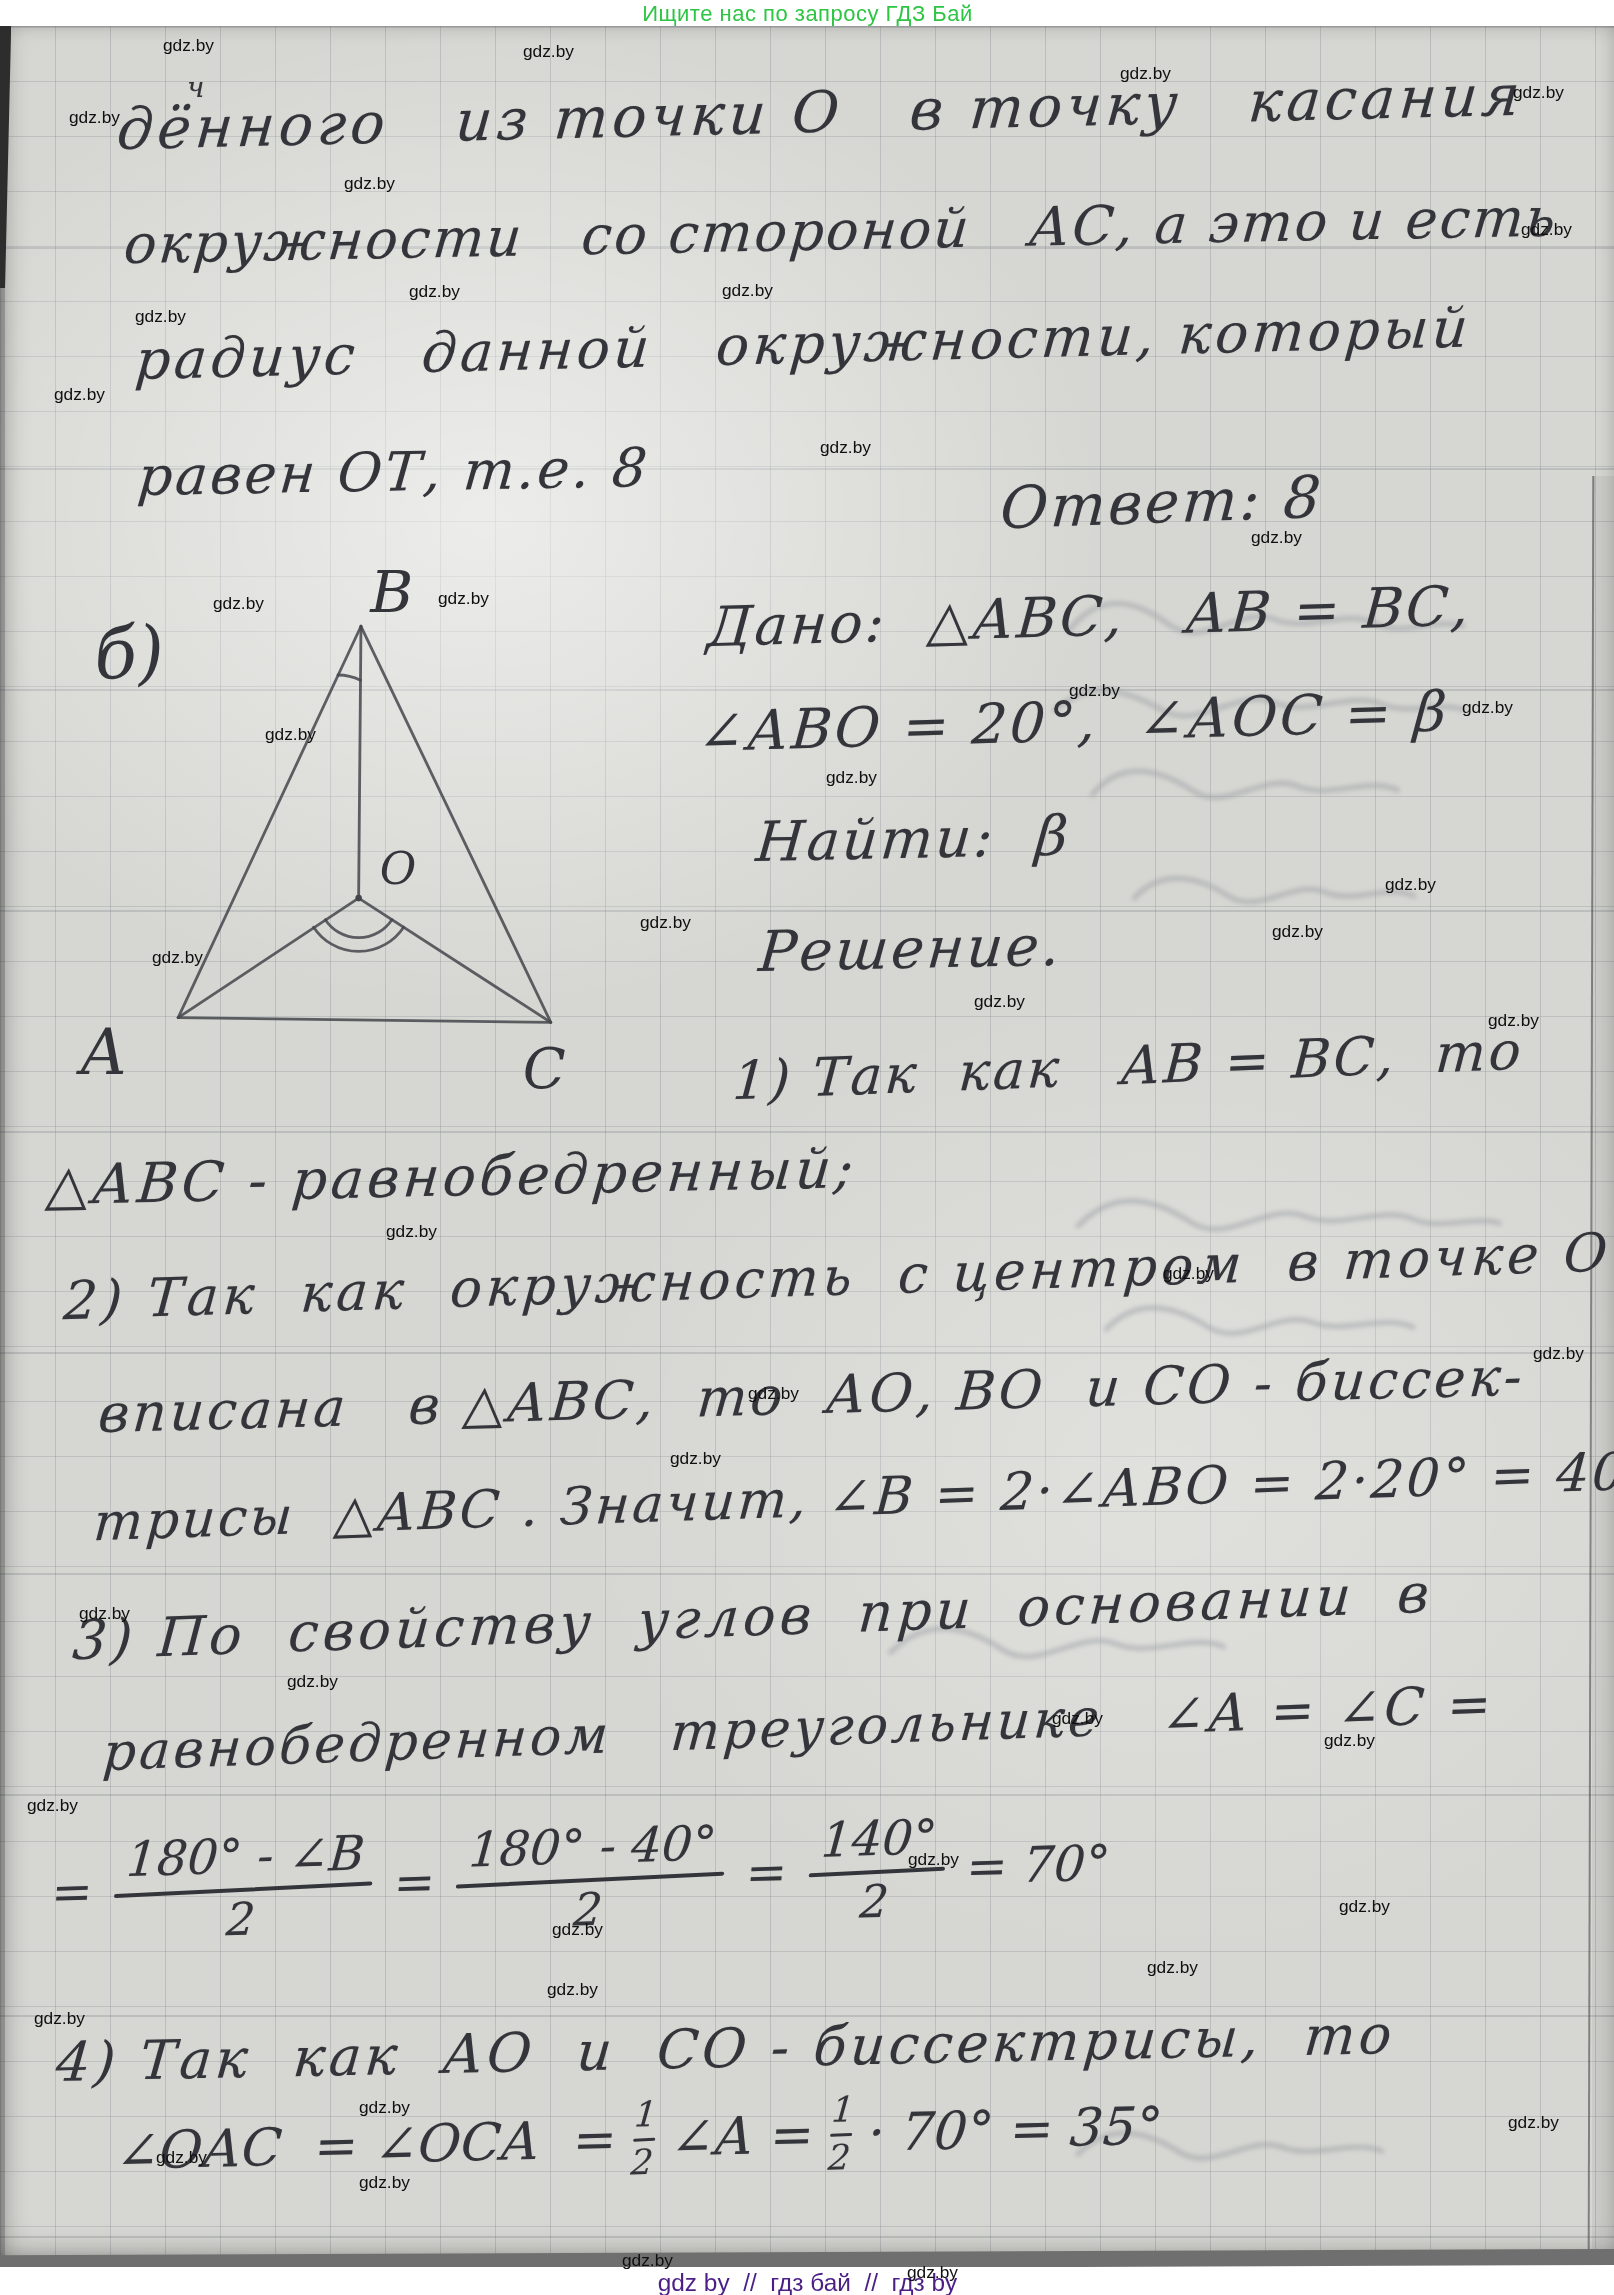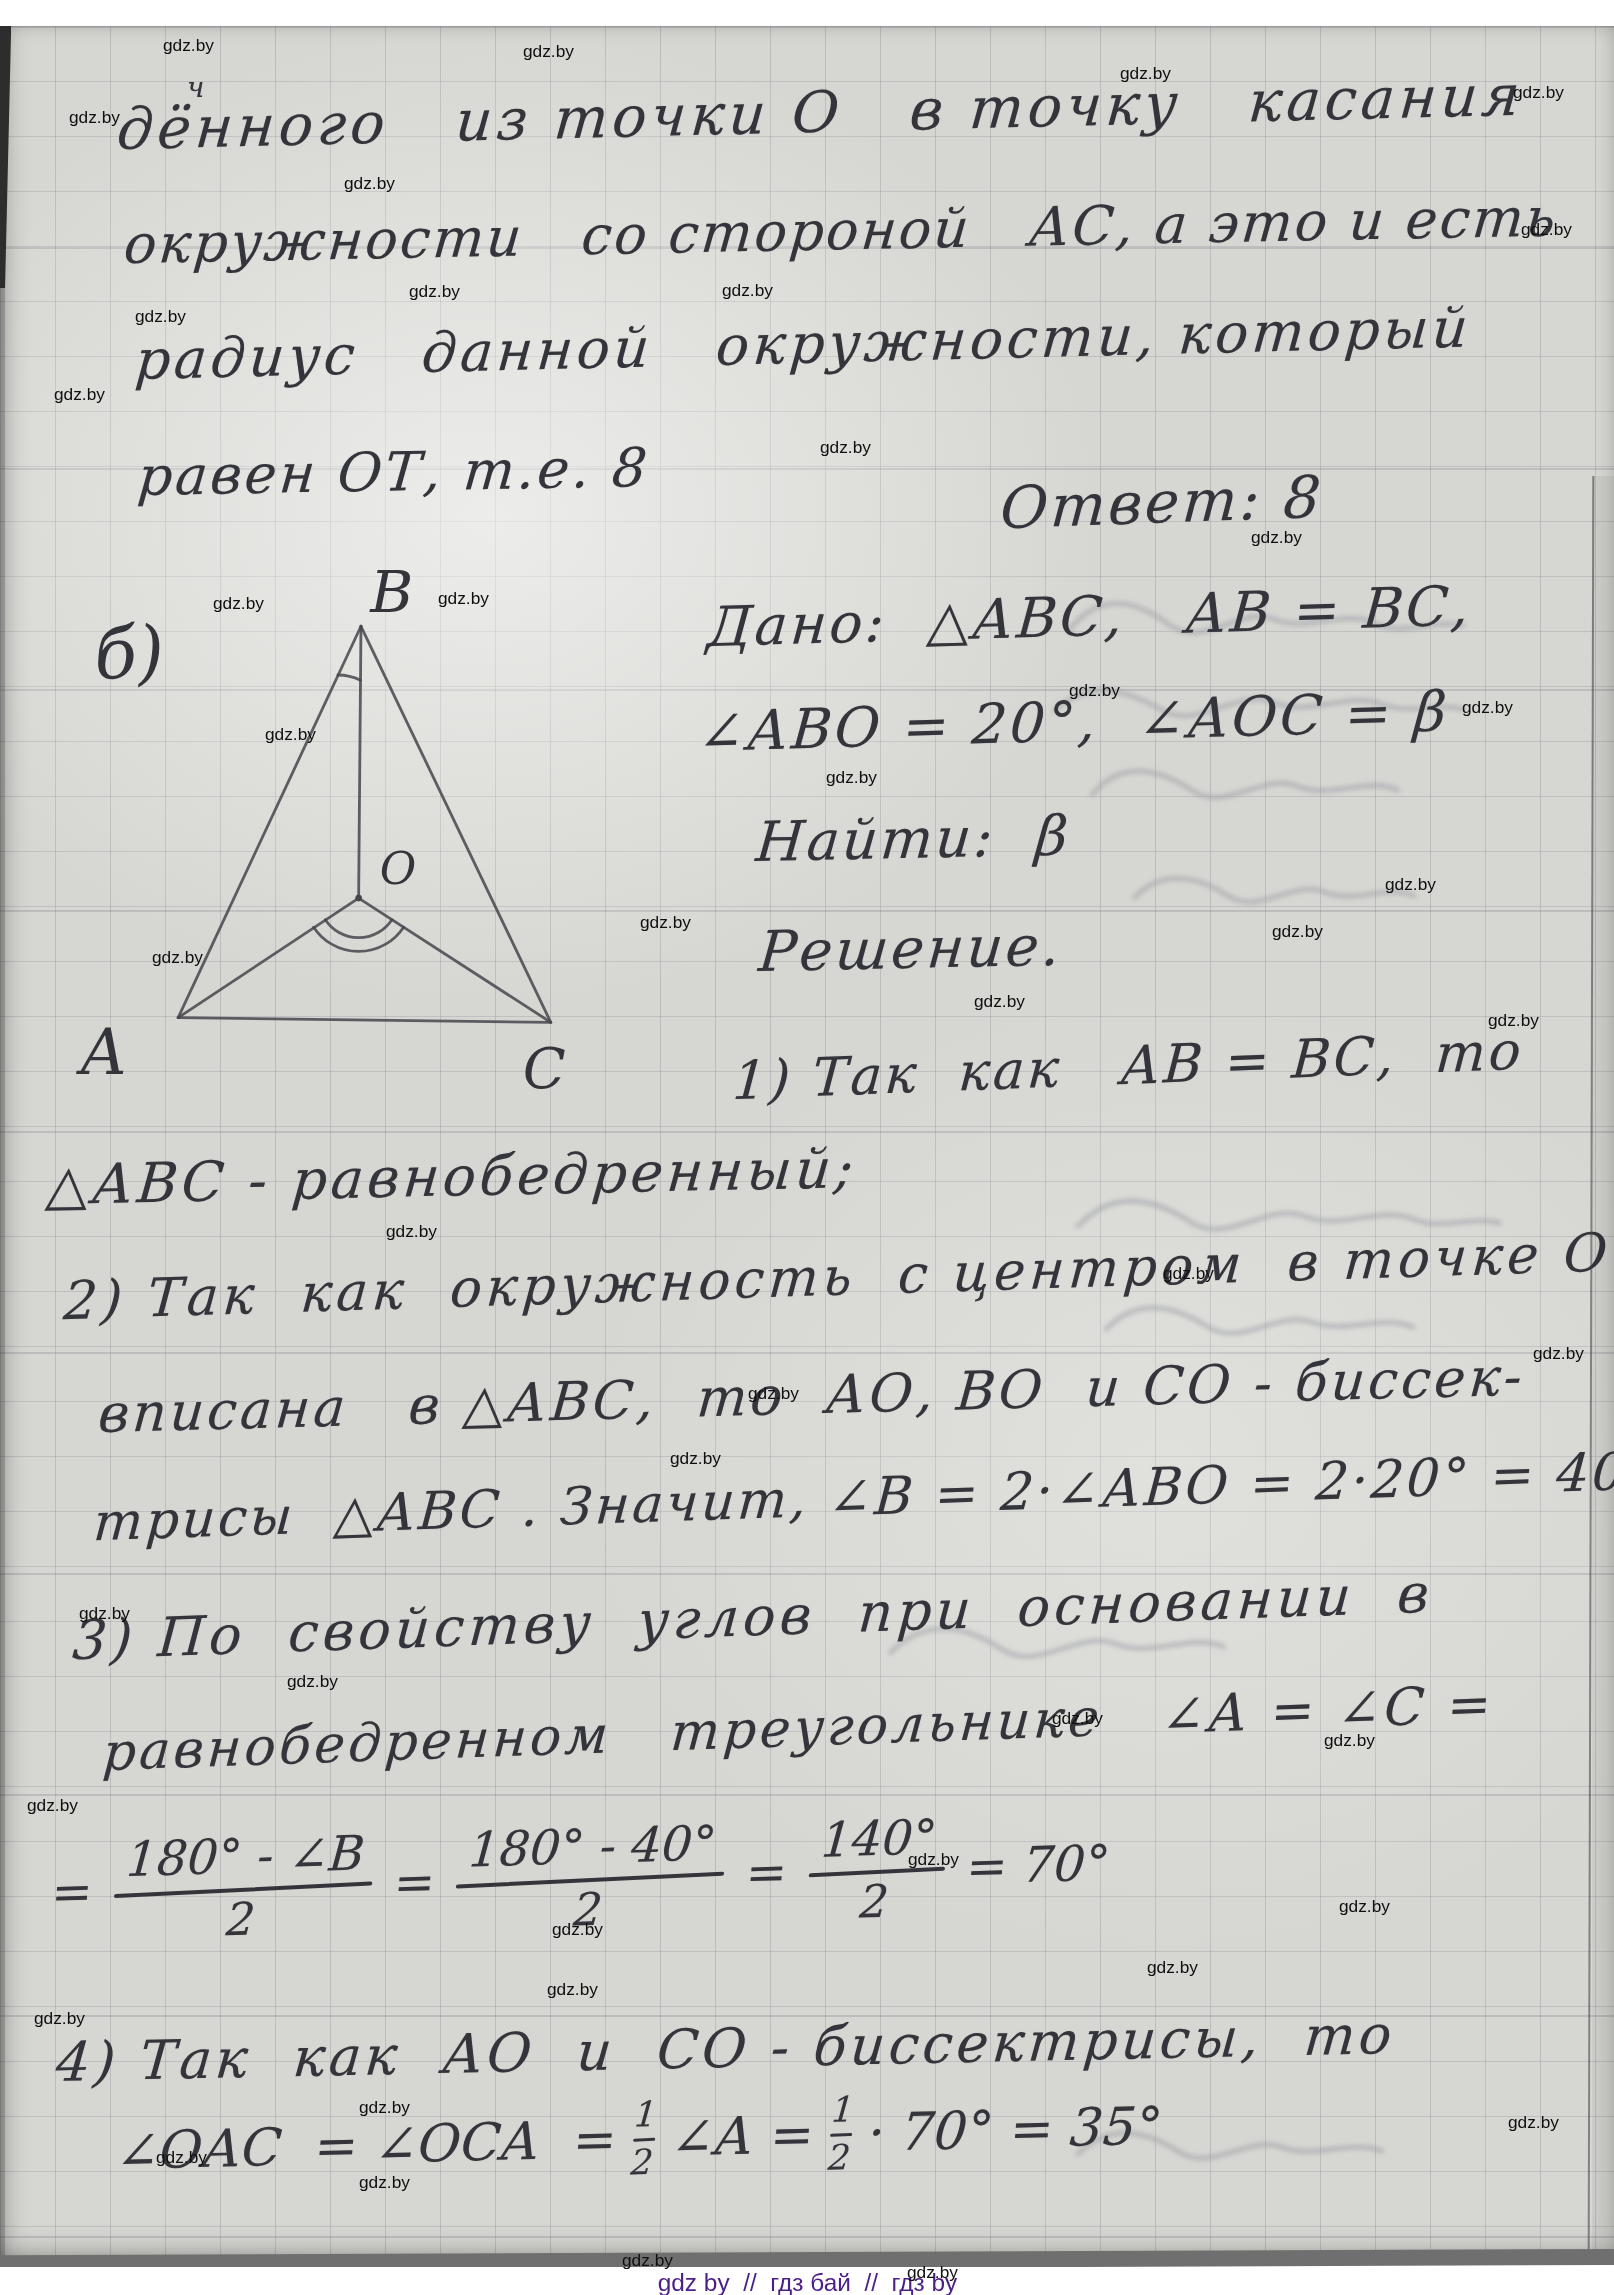--- a/index.html
+++ b/index.html
@@ -93,20 +93,23 @@
   #step4-row .frac .bar{height:2.8px;}
   
   #bleed{position:absolute;left:0;top:0;z-index:5;filter:blur(1.9px);opacity:.5;}
   #bleed path{stroke:#9a9da4;stroke-width:11;fill:none;stroke-linecap:round;}
 </style>
 </head>
 <body>
 
 <div id="page">
 
+  <div id="topband">
+    <div id="promo-header">Ищите нас по запросу ГДЗ Бай</div>
+  </div>
 
   <div id="paper">
 
     <svg id="bleed" width="1615" height="2230" viewBox="0 0 3445 4758">
       <path d="M2280,1290 c70,-90 150,-60 215,-12 c72,52 152,-42 224,-12 c70,28 152,-22 212,8 c60,30 130,-10 190,5"></path>
       <path d="M2250,1460 c80,-70 160,-40 230,0 c80,44 160,-50 240,-16 c76,30 160,-26 230,4 c54,22 120,-6 170,10"></path>
       <path d="M2330,1640 c66,-80 150,-50 215,-8 c70,46 150,-40 222,-10 c70,28 150,-20 214,8"></path>
       <path d="M2420,1860 c60,-64 140,-44 200,-4 c66,42 140,-36 206,-8 c62,26 134,-18 190,8"></path>
       <path d="M2300,2560 c80,-84 170,-54 240,-8 c78,50 164,-44 244,-12 c76,30 164,-24 232,6 c58,24 128,-8 182,8"></path>
       <path d="M2360,2780 c70,-72 152,-46 218,-4 c72,44 150,-38 222,-10 c70,26 150,-18 214,10"></path>

